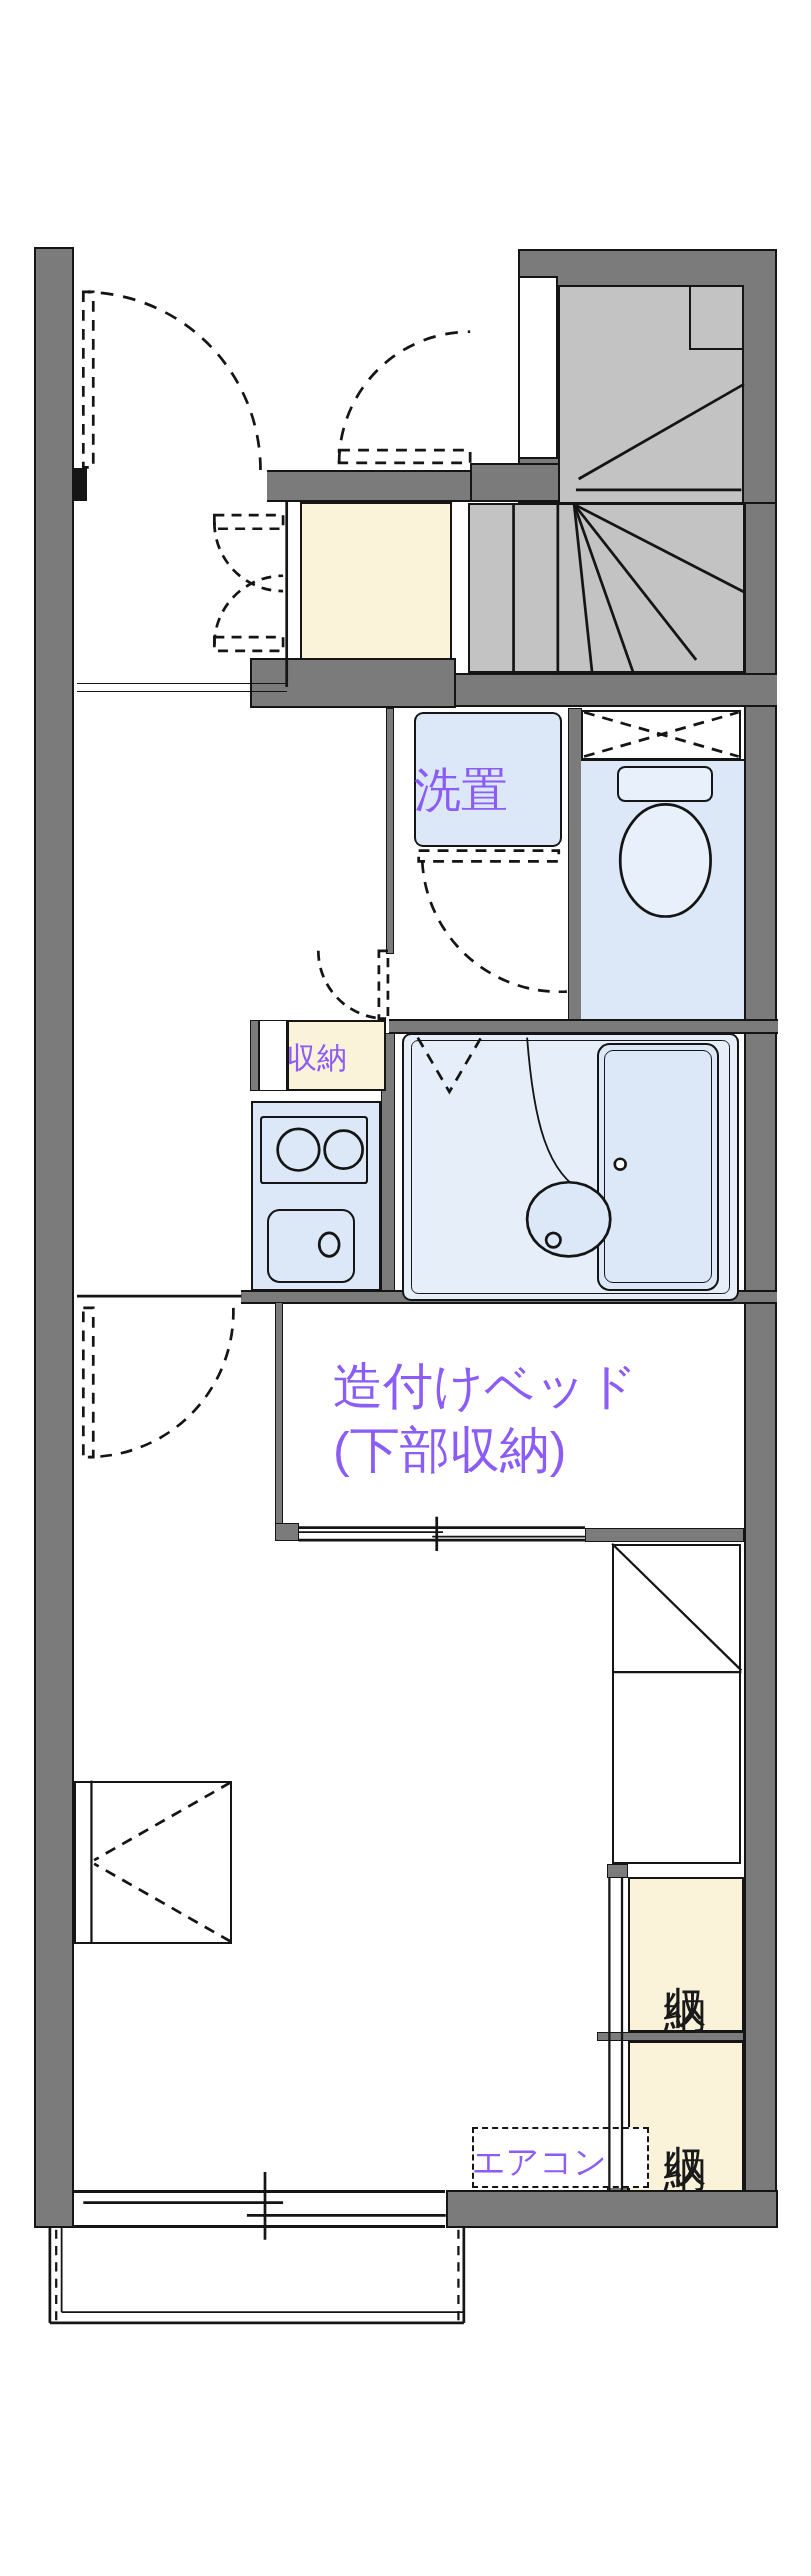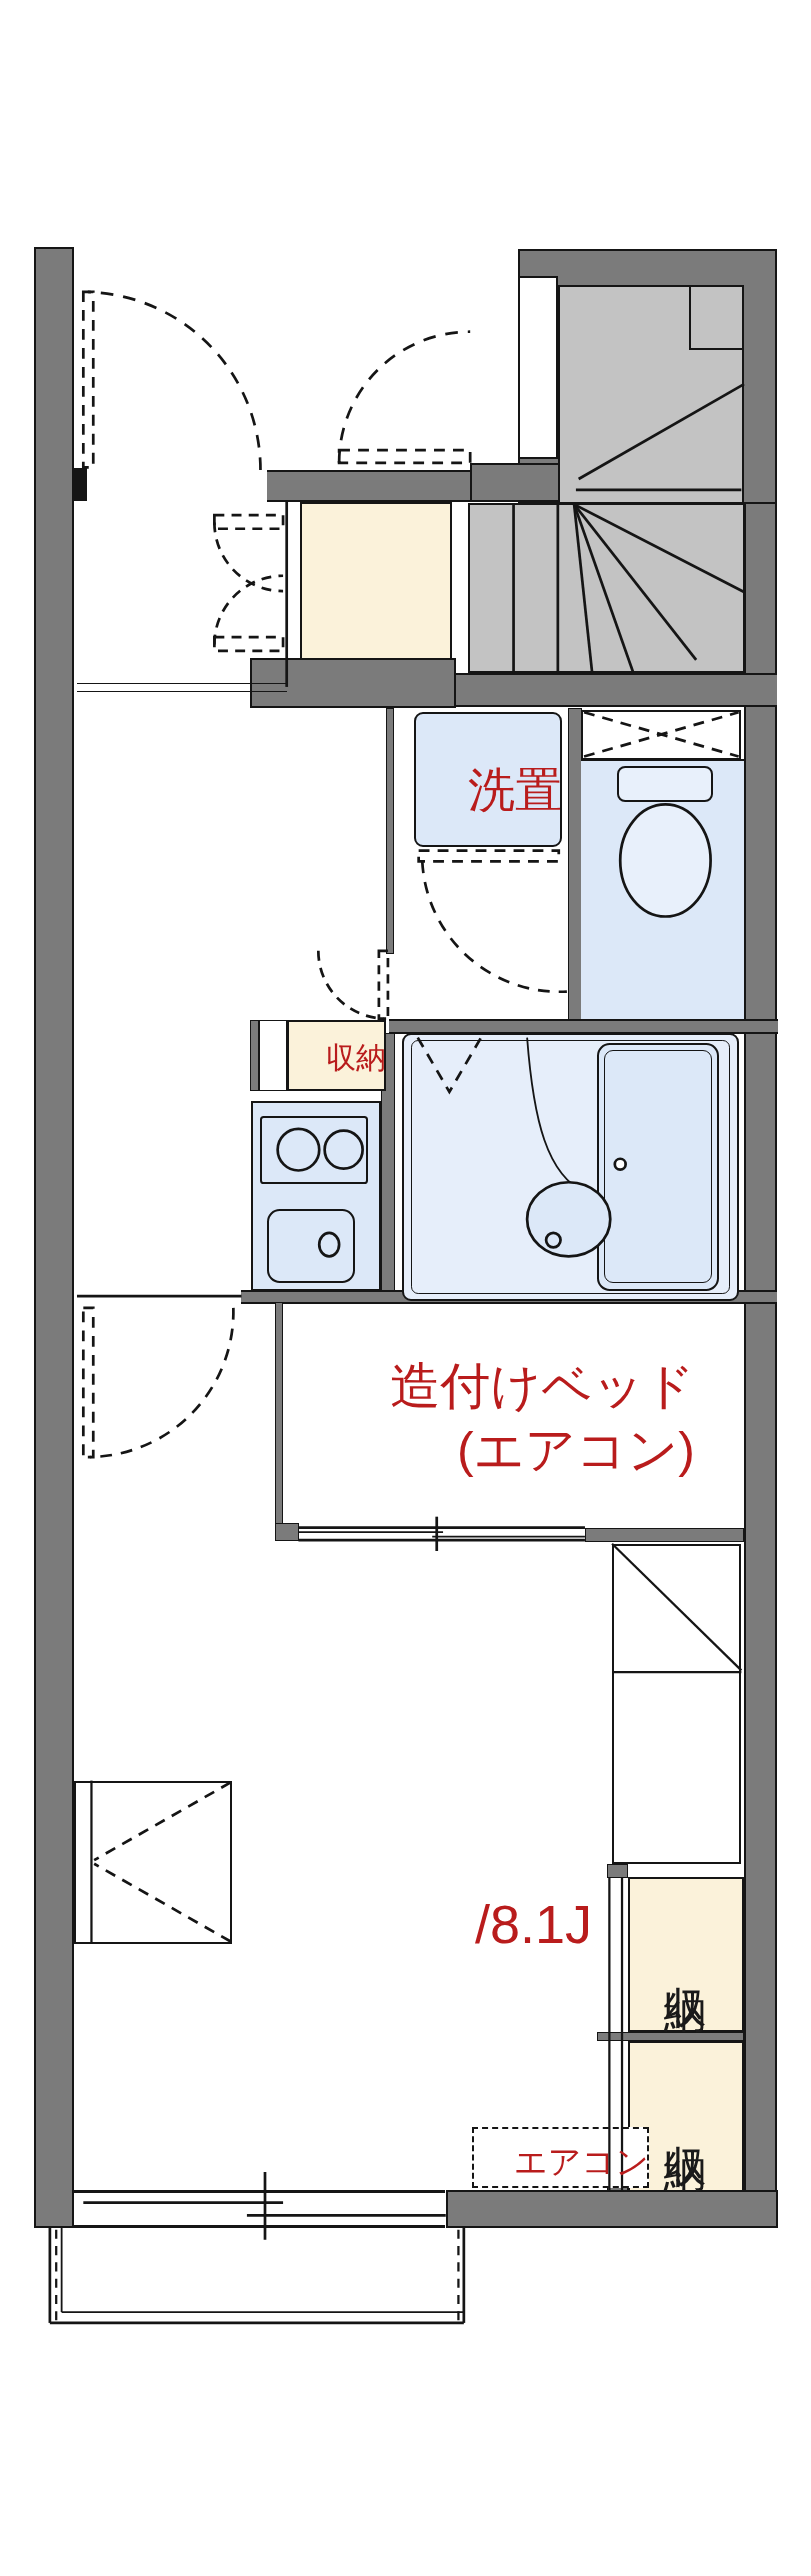--- a/index.html
+++ b/index.html
@@ -6,21 +6,21 @@
   #canvas{position:relative;width:812px;height:2576px;background:#ffffff;overflow:hidden;
           font-family:"Liberation Sans","DejaVu Sans",sans-serif;color:#1a1a1a;}
   .abs{position:absolute;box-sizing:border-box;}
   .wall{background:var(--wall);border:2.7px solid var(--line);}
   .wallplain{background:var(--wall);}
   .stair{background:var(--stair);border:2.7px solid var(--line);}
   .cream{background:var(--cream);border:2.7px solid var(--line);}
   .fixture{background:var(--fixture);border:2.7px solid var(--line);}
   .bath{background:var(--bath);border:2.7px solid var(--line);}
   .whitebox{background:#fff;border:2.7px solid var(--line);}
-  .lbl{position:absolute;text-align:right;white-space:nowrap;color:#b91c1c;}
+  .lbl{position:absolute;text-align:left;white-space:nowrap;color:#8b5cf6;}
   .vtext{display:flex;align-items:center;justify-content:center;}
   .vtext span{writing-mode:vertical-rl;text-orientation:upright;letter-spacing:5.4px;}
   svg{position:absolute;left:0;top:0;pointer-events:none;}
 </style>
 </head>
 <body>
 
 <div id="canvas">
 
   <div class="abs wall" style="left:34px;top:247px;width:40px;height:1981px;"></div>
@@ -153,22 +153,21 @@
       <line x1="68" y1="2558" x2="513" y2="2558" stroke-width="2"></line>
       <line x1="513" y1="2465" x2="513" y2="2570" stroke-width="3"></line>
       <line x1="62" y1="2467" x2="62" y2="2568" stroke-width="2.5" stroke-dasharray="10 8"></line>
       <line x1="507" y1="2467" x2="507" y2="2568" stroke-width="2.5" stroke-dasharray="10 8"></line>
     </g>
   </svg>
 
   <div class="lbl" style="left:414px;top:759px;width:148px;font-size:47px;">洗置</div>
   <div class="lbl" style="left:287px;top:1038px;width:99px;font-size:30px;">収納</div>
   <div class="lbl" style="left:333px;top:1353px;width:362px;font-size:50px;">造付けベッド</div>
-  <div class="lbl" style="left:333px;top:1417px;width:362px;font-size:50px;">(エアコン)</div>
-  <div class="lbl" style="left:230px;top:1893px;width:362px;font-size:54px;">/8.1J</div>
+  <div class="lbl" style="left:333px;top:1417px;width:362px;font-size:50px;">(下部収納)</div>
   <div class="abs vtext" style="left:628px;top:1889px;width:116px;height:136px;font-size:43px;">
     <span>収納</span>
   </div>
   <div class="abs vtext" style="left:628px;top:2048px;width:116px;height:136px;font-size:43px;">
     <span>収納</span>
   </div>
   <div class="lbl" style="left:472px;top:2140px;width:177px;font-size:33px;">エアコン</div>
 
 </div>
 

